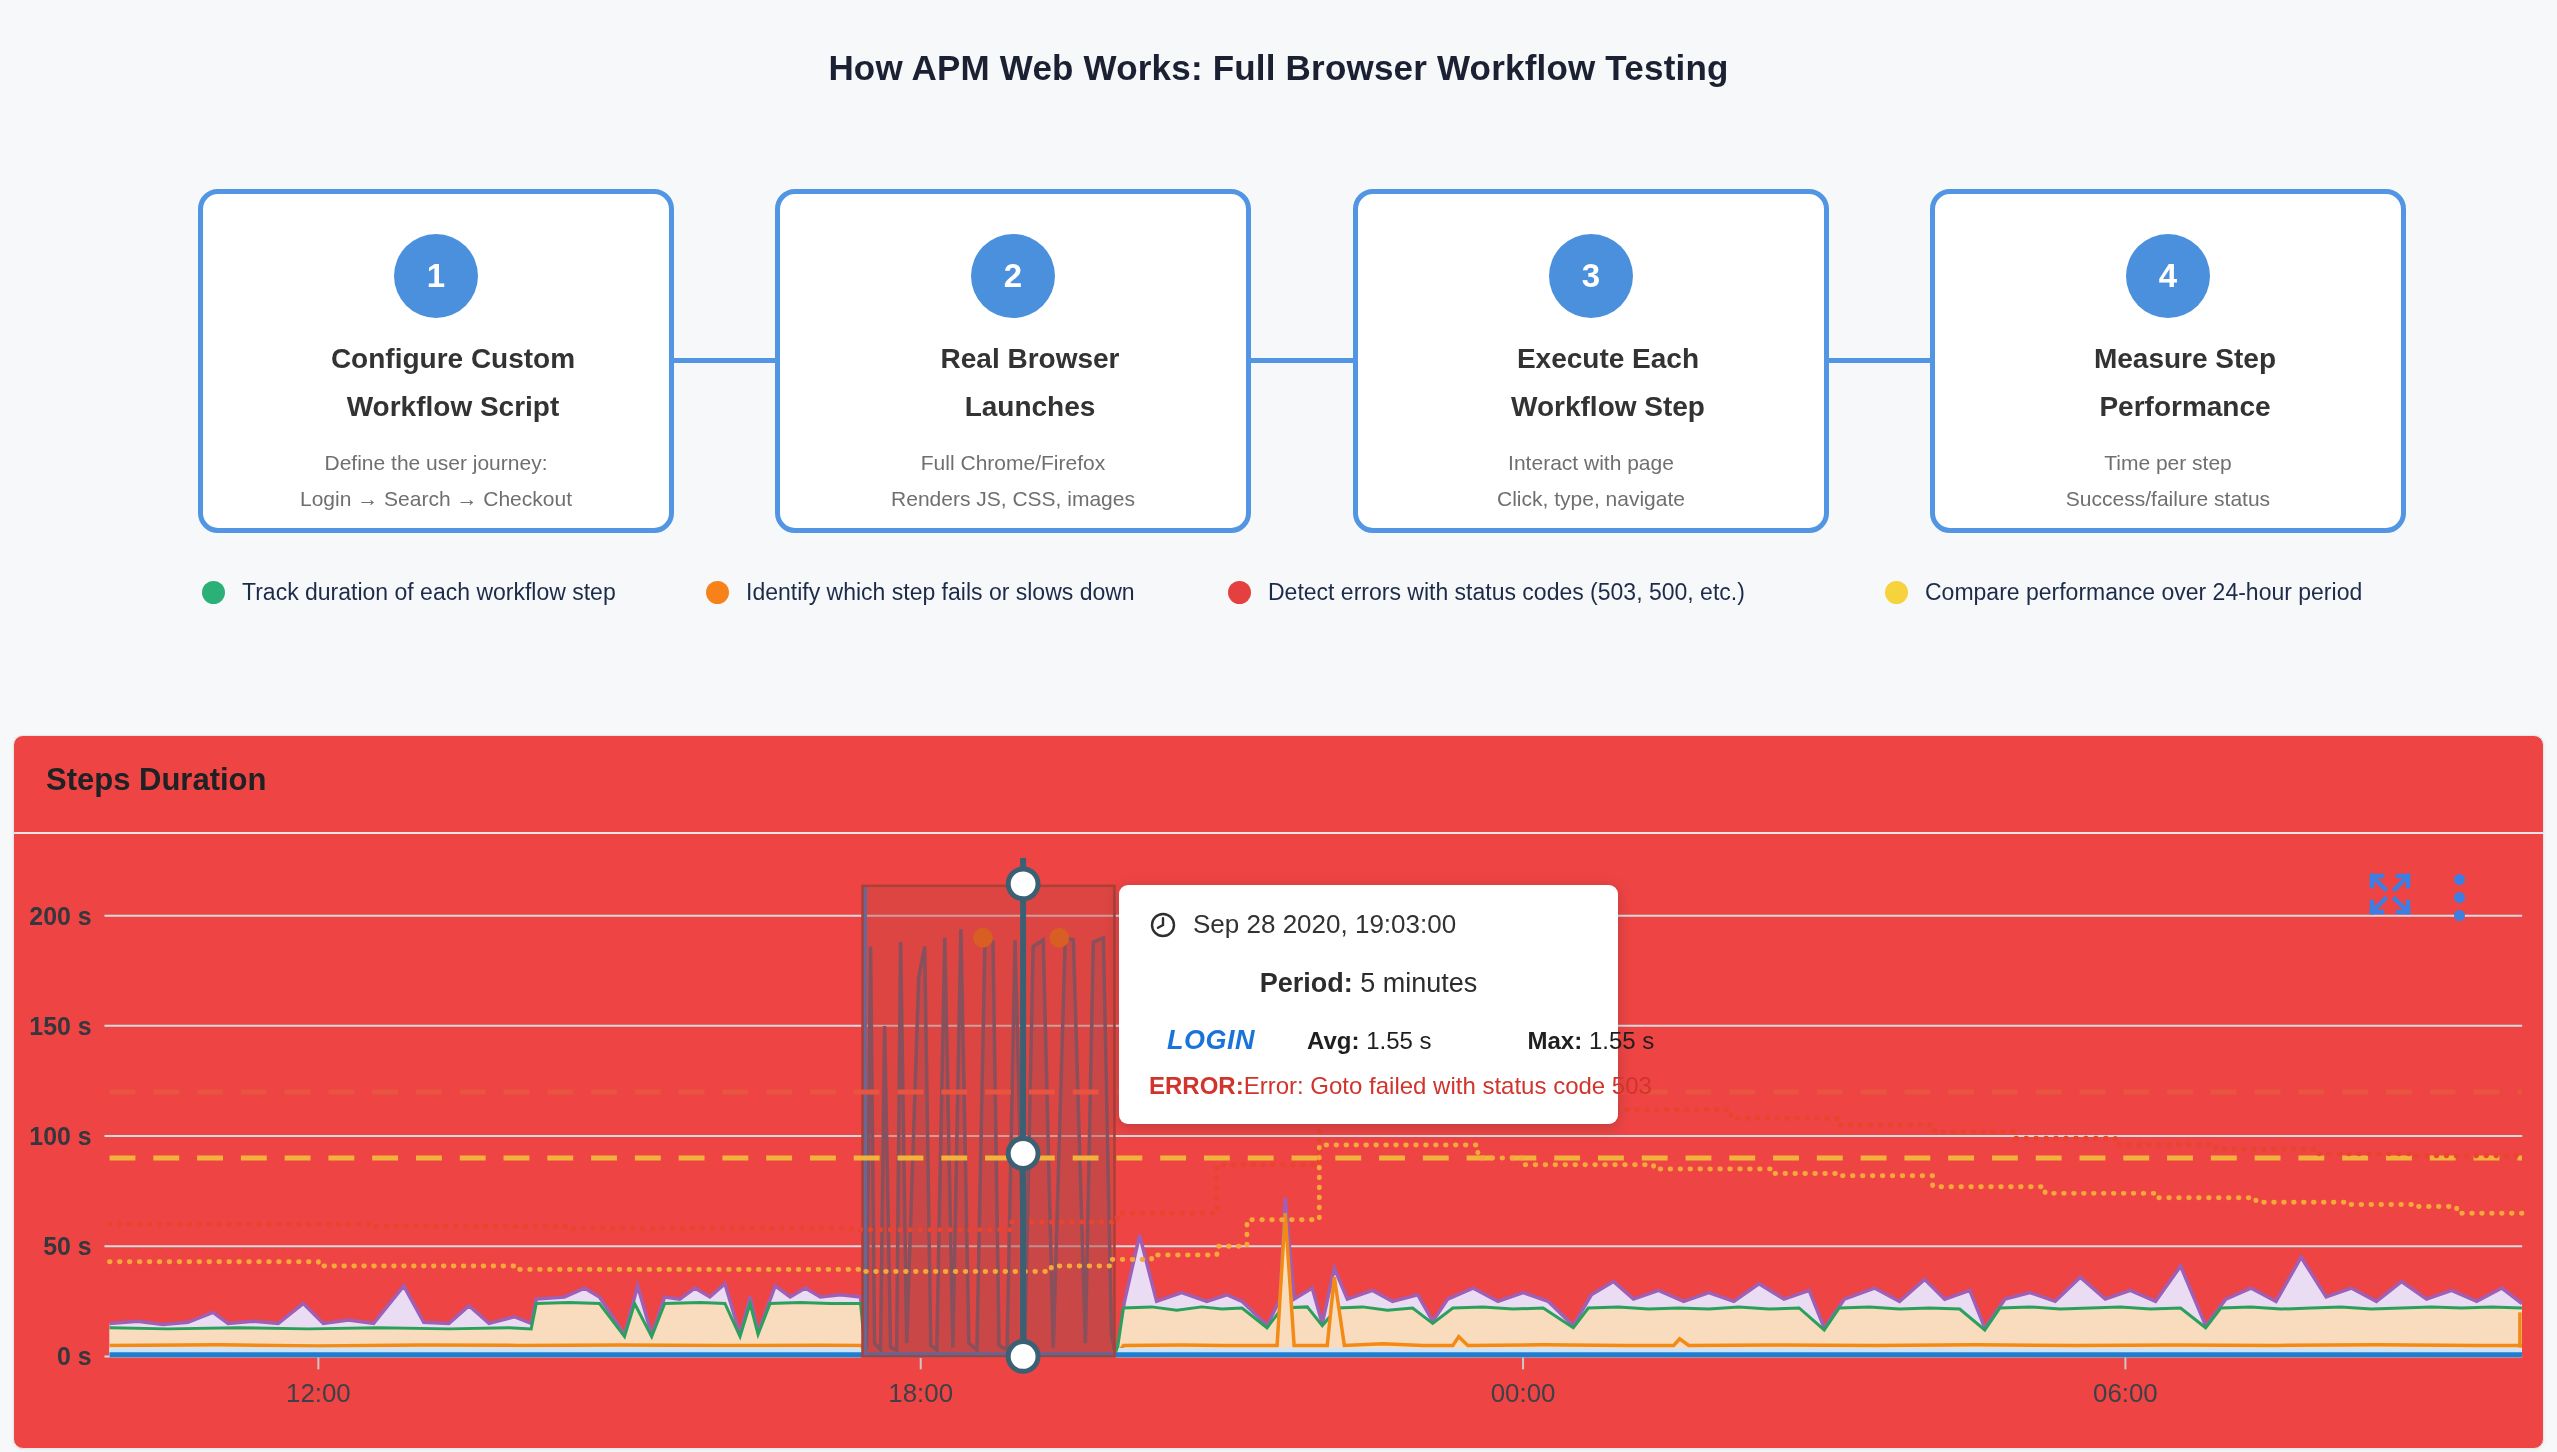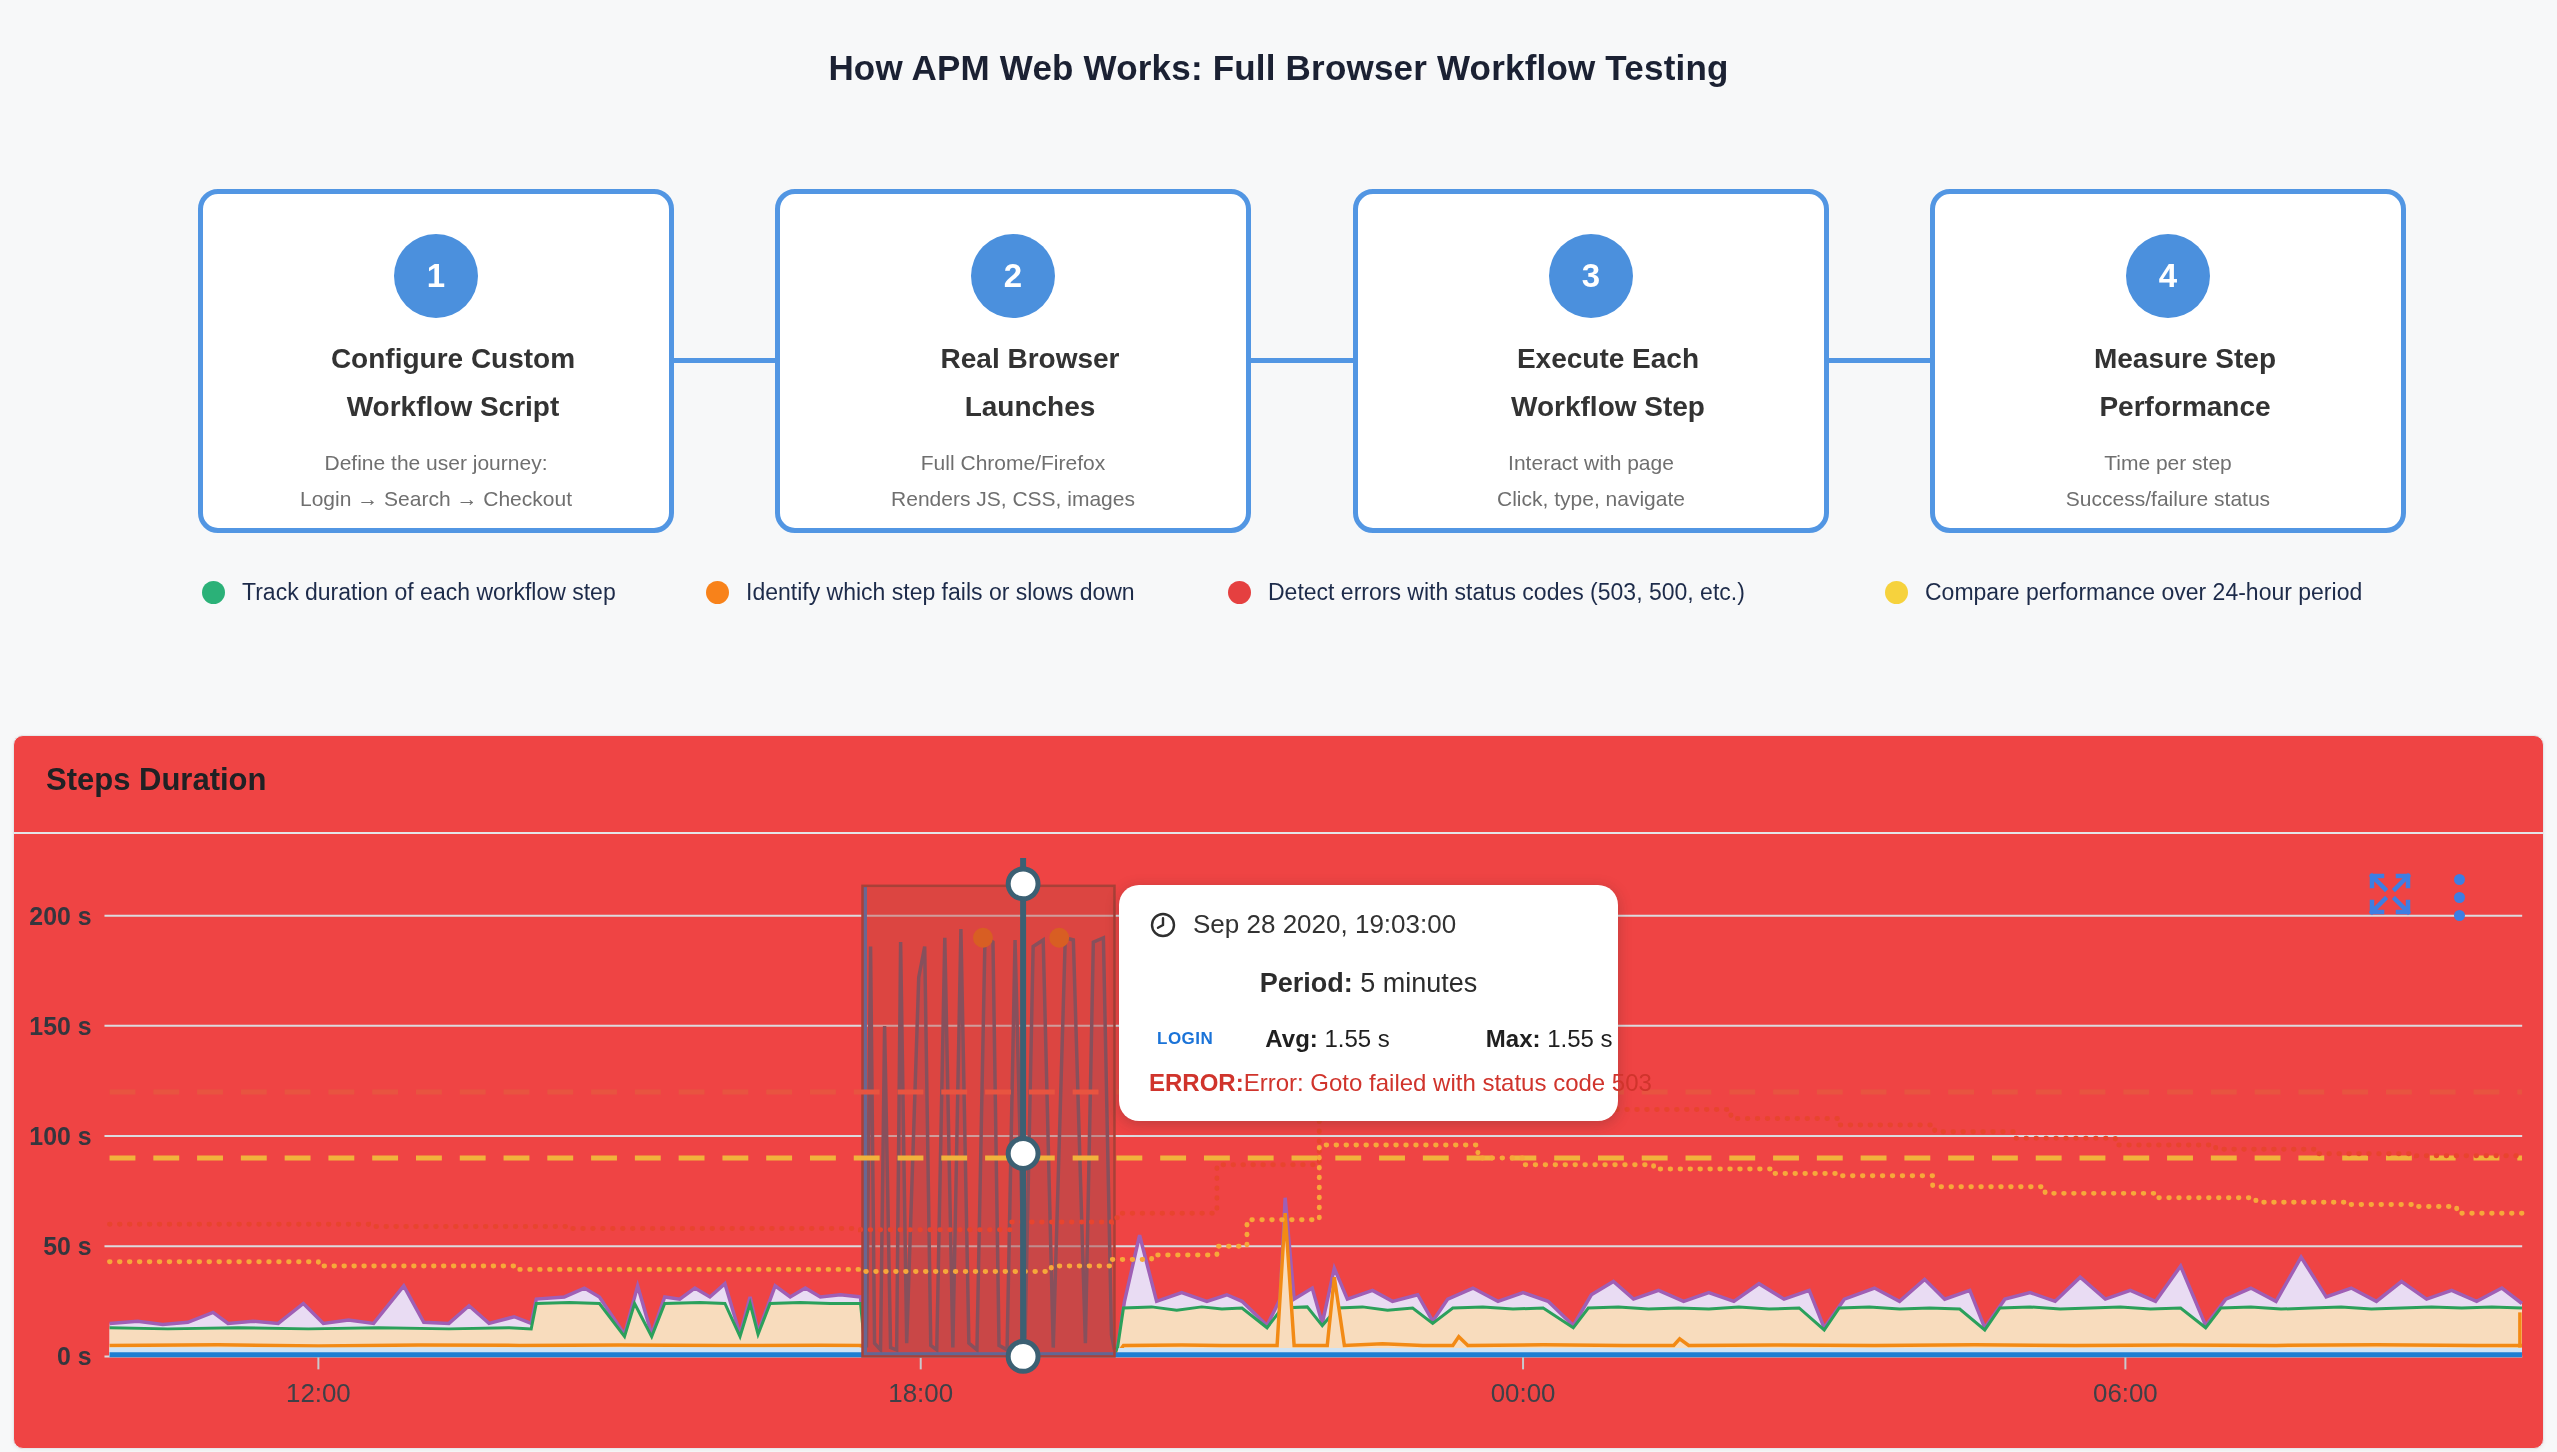--- a/index.html
+++ b/index.html
@@ -32,28 +32,28 @@
   .panel-header{position:absolute;left:0;top:0;width:100%;height:98px;border-bottom:2px solid #e4e4e7;box-sizing:border-box;}
   .panel-title{position:absolute;left:32px;top:26px;font-size:31px;font-weight:700;color:#202124;}
   .chart-svg{position:absolute;left:0;top:841px;width:2557px;height:612px;}
   
   .chart-controls{position:absolute;left:2366px;top:870px;display:flex;align-items:flex-start;gap:36px;}
   .expand-btn{width:48px;height:48px;cursor:pointer;}
   .kebab{display:flex;flex-direction:column;gap:7px;padding:4px;cursor:pointer;}
   .kebab span{width:11px;height:11px;border-radius:50%;background:#3e7ee2;}
   
   .tooltip{position:absolute;left:1119px;top:885px;width:499px;box-sizing:border-box;
-        background:#fff;border-radius:20px;box-shadow:0 3px 14px rgba(40,40,40,0.25);
+        background:#fff;border-radius:9px;box-shadow:0 3px 14px rgba(40,40,40,0.25);
         padding:24px 30px 24px 30px;z-index:5;}
   .tt-row{display:flex;align-items:center;white-space:nowrap;}
   .tt-date{font-size:26px;font-weight:500;color:#323232;gap:16px;}
   .tt-period{margin-top:28px;font-size:27px;color:#2c2c2c;justify-content:center;}
   .tt-period b{font-weight:700;color:#2c2c2c;}
   .tt-stats{margin-top:26px;font-size:24px;color:#1f1f1f;gap:0;}
-  .tt-step{color:#1a73d8;font-weight:700;font-size:17px;letter-spacing:0.5px;margin-left:8px;}
+  .tt-step{color:#1a73d8;font-weight:700;font-size:27px;letter-spacing:0.5px;margin-left:18px;font-style:italic;}
   .tt-avg{margin-left:52px;}
   .tt-max{margin-left:96px;}
   .tt-stats b{font-weight:700;}
   .tt-error{margin-top:16px;font-size:24px;color:#d0342c;}
   .tt-error b{font-weight:700;margin-right:0;}
 </style>
 </head>
 <body>
 
 <div class="page">

